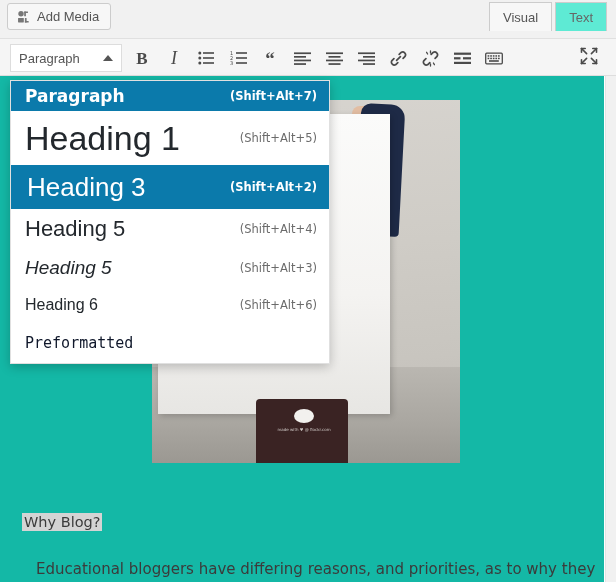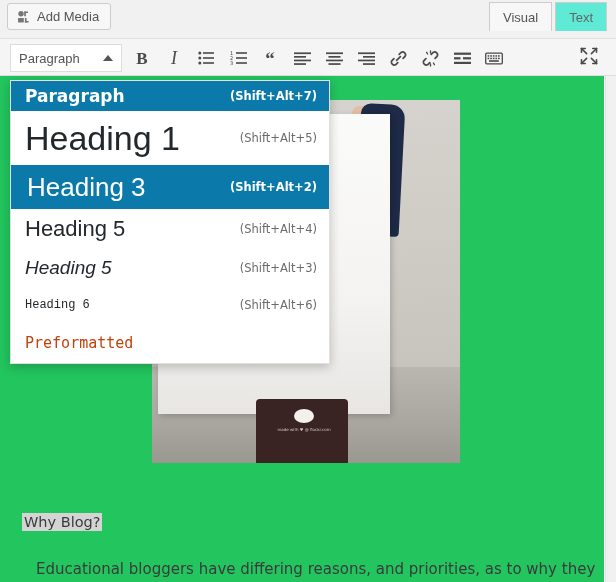--- a/index.html
+++ b/index.html
@@ -154,21 +154,21 @@
     width: 616px; height: 506px;
     background: #fff;
     border-right: 1px solid #e1e1e1;
     box-sizing: border-box;
     overflow: hidden;
   }
   .editor-inner {
     position: absolute;
     left: 0; top: 0;
     right: 11px; bottom: 0;
-    background: #22c55e;
+    background: #14b8a6;
   }
   .right-gutter {
     position: absolute;
     right: 0; top: 76px;
     width: 11px; height: 506px;
     background: #f1f1f1;
     border-left: 1px solid #e3e3e3;
     box-sizing: border-box;
   }
 
@@ -316,24 +316,24 @@
   .dd-item.i3 .txt { font-size: 26px; font-family: "Liberation Sans", sans-serif; }
   .dd-item.i3 .sc { font-weight: bold; }
 
   .dd-item.i4 { height: 40px; }
   .dd-item.i4 .txt { font-size: 22px; font-family: "Liberation Sans", sans-serif; }
 
   .dd-item.i5 { height: 38px; }
   .dd-item.i5 .txt { font-size: 19px; font-family: "Liberation Sans", sans-serif; font-style: italic; }
 
   .dd-item.i6 { height: 36px; }
-  .dd-item.i6 .txt { font-size: 12px; font-family: Liberation Mono, monospace; }
+  .dd-item.i6 .txt { font-size: 16px; font-family: Liberation Sans, sans-serif; }
 
   .dd-item.i7 { height: 40px; }
-  .dd-item.i7 .txt { font-size: 15px; font-family: "DejaVu Sans Mono", monospace; color: #c2410c; }
+  .dd-item.i7 .txt { font-size: 15px; font-family: "DejaVu Sans Mono", monospace; color: #0f172a; }
 </style>
 </head>
 <body>
 
 <div id="root">
 
   <div class="topbar">
 
     <div class="add-media-btn">
       <span>

